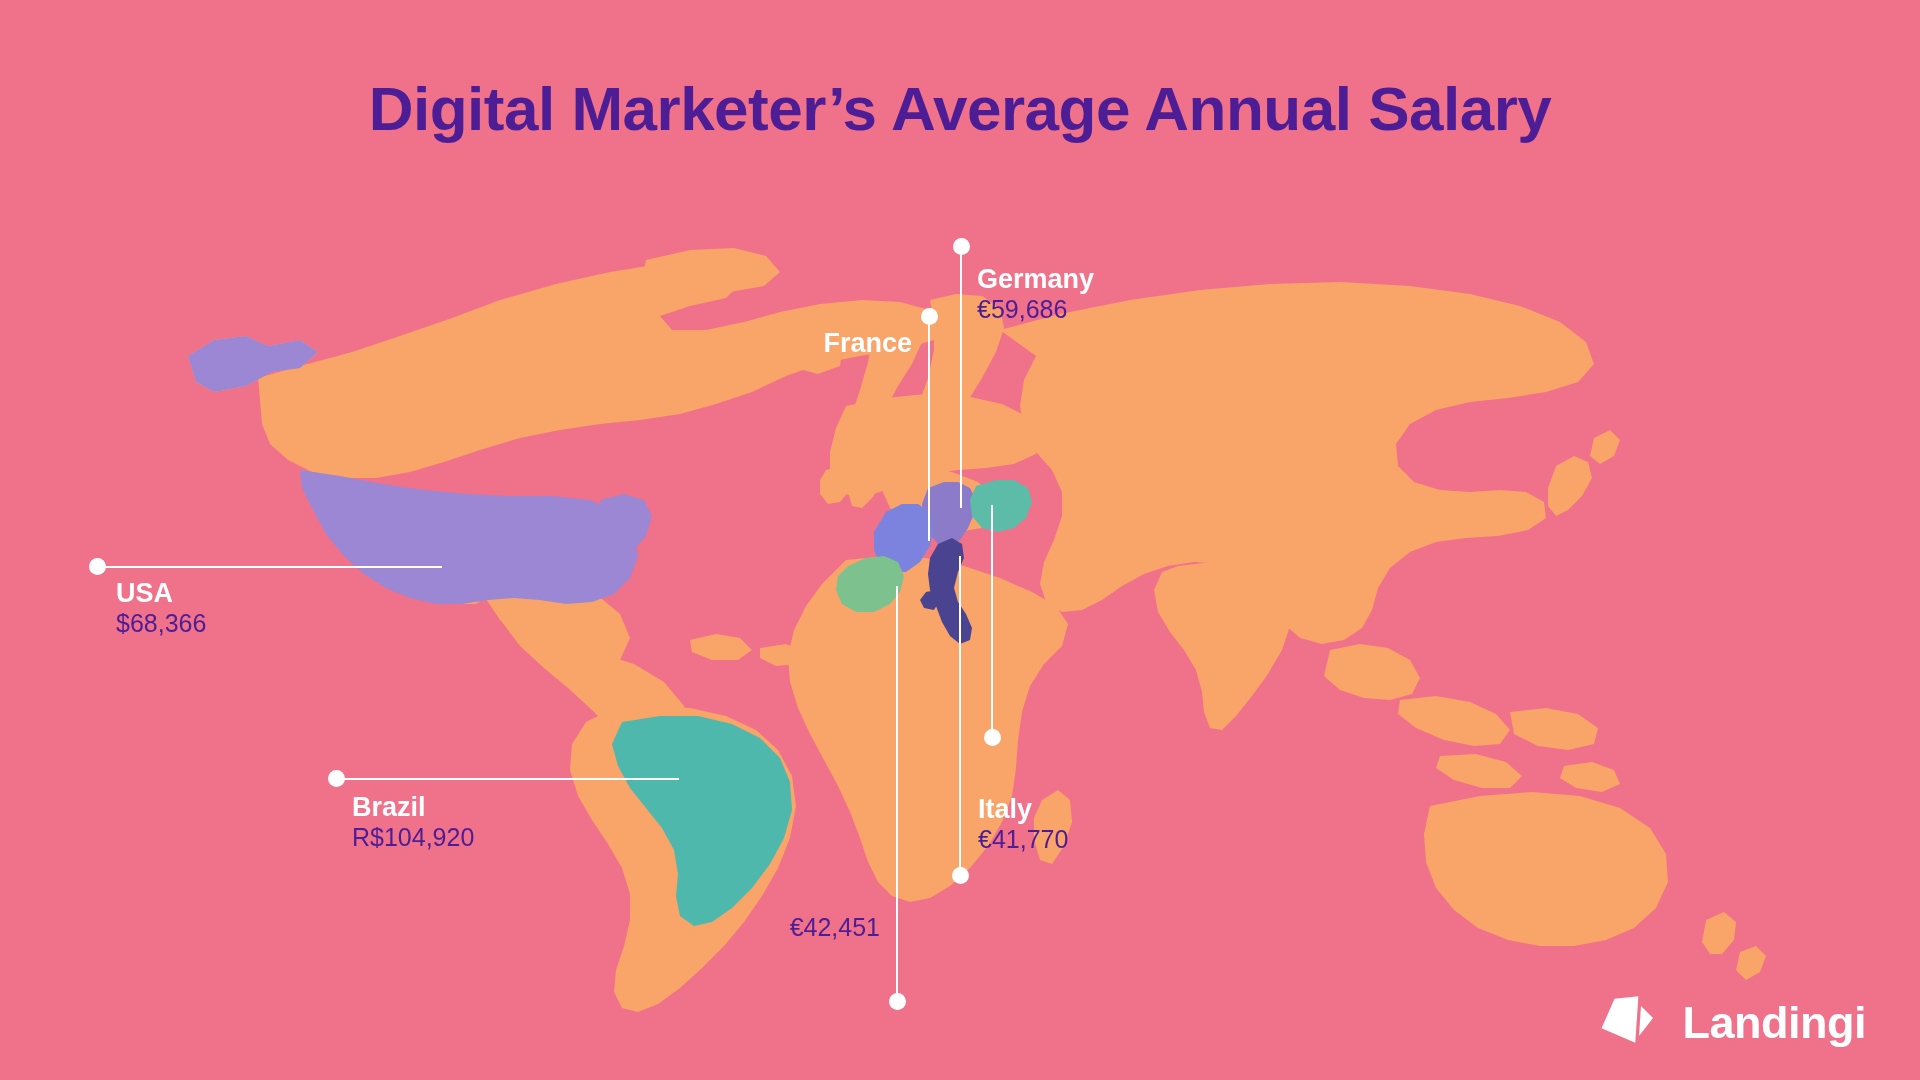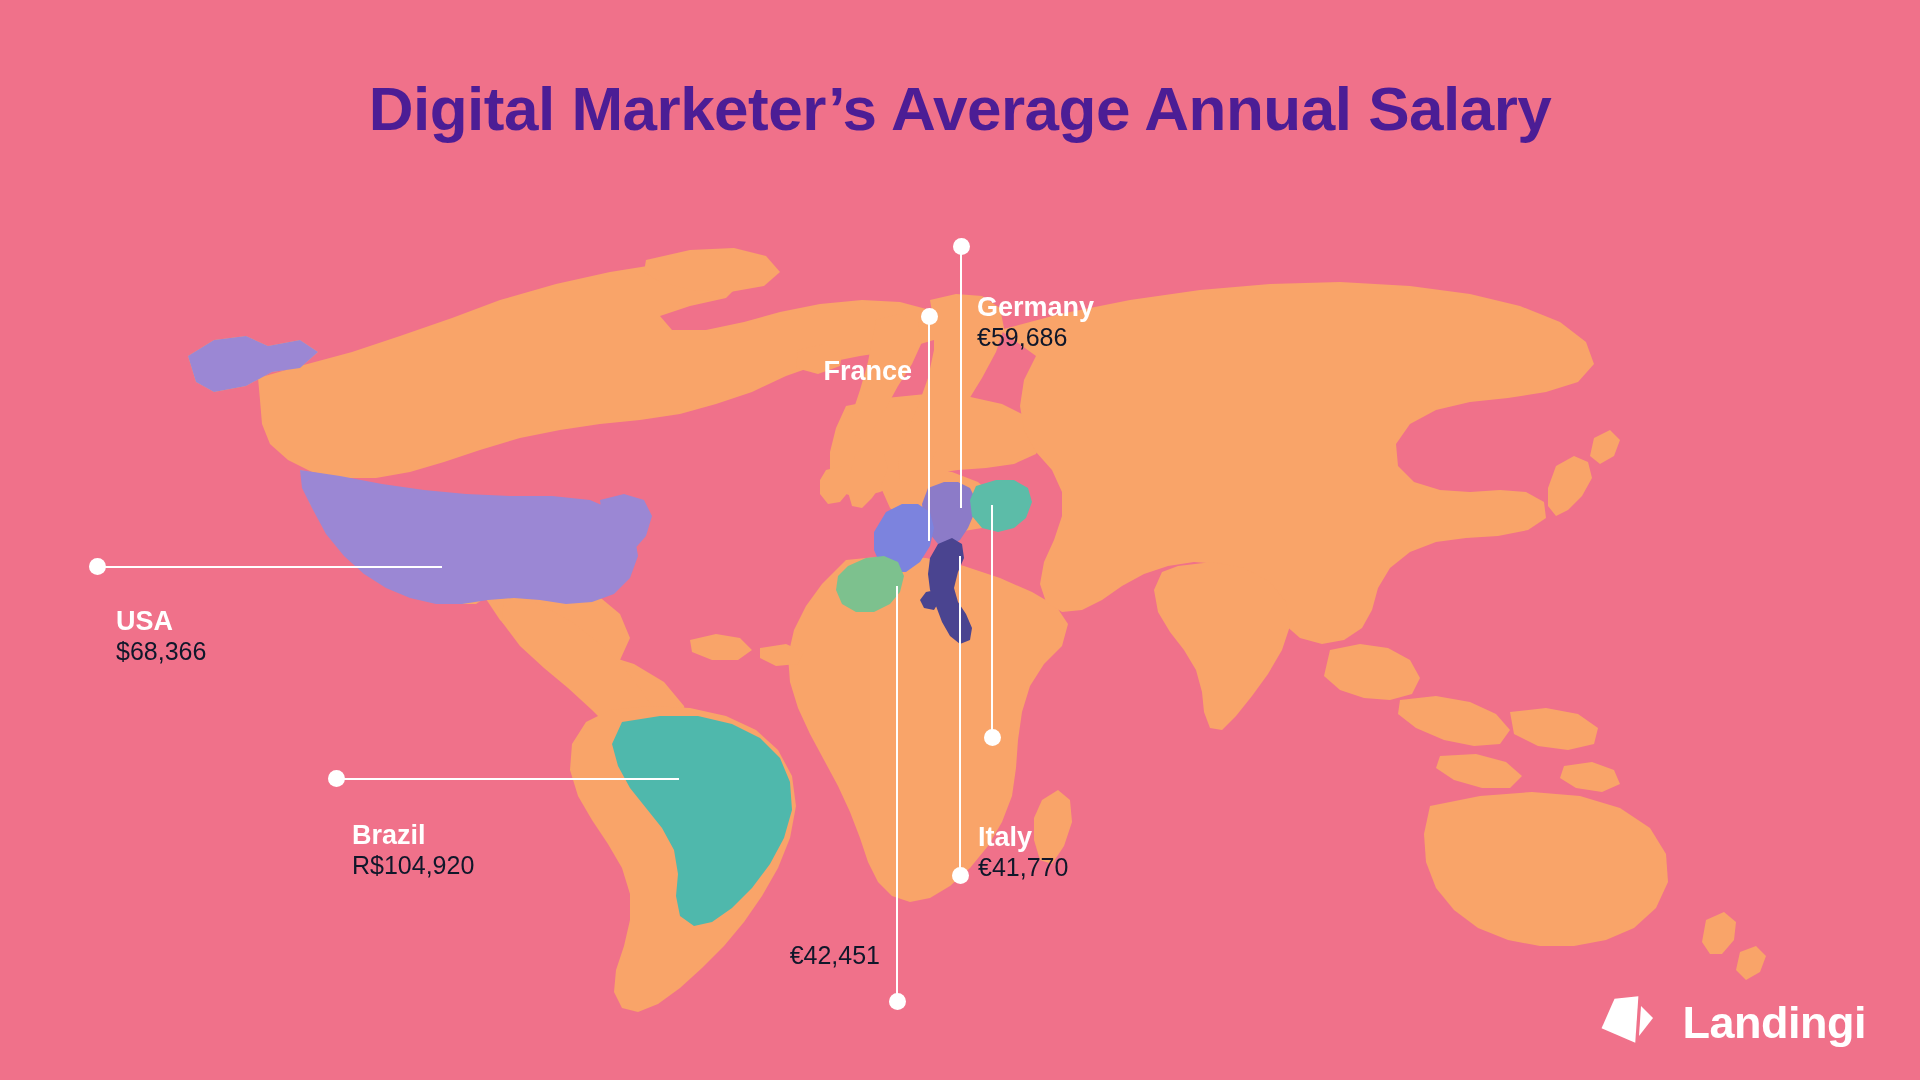--- a/index.html
+++ b/index.html
@@ -36,28 +36,28 @@
   .leader.v { width:2px; }
   .dot {
     position:absolute;
     width:17px; height:17px;
     margin-left:-8.5px; margin-top:-8.5px;
     border-radius:50%;
     background:#FFFFFF;
   }
 
   
-  .callout { position:absolute; color:#FFFFFF;margin-top:28px; }
+  .callout { position:absolute; color:#FFFFFF; }
   .callout .cname {
     font-size:27px; font-weight:bold; line-height:1.12;
     white-space:nowrap;
   }
   .callout .cval {
     font-size:25px; font-weight:normal; line-height:1.2;
-    color:#0f172a;
+    color:#4c1d95;
     white-space:nowrap;
   }
   .callout.right { text-align:right; }
 
   
   .logo {
     position:absolute;
     right:54px; bottom:32px;
     display:flex; align-items:center; gap:28px;
   }

